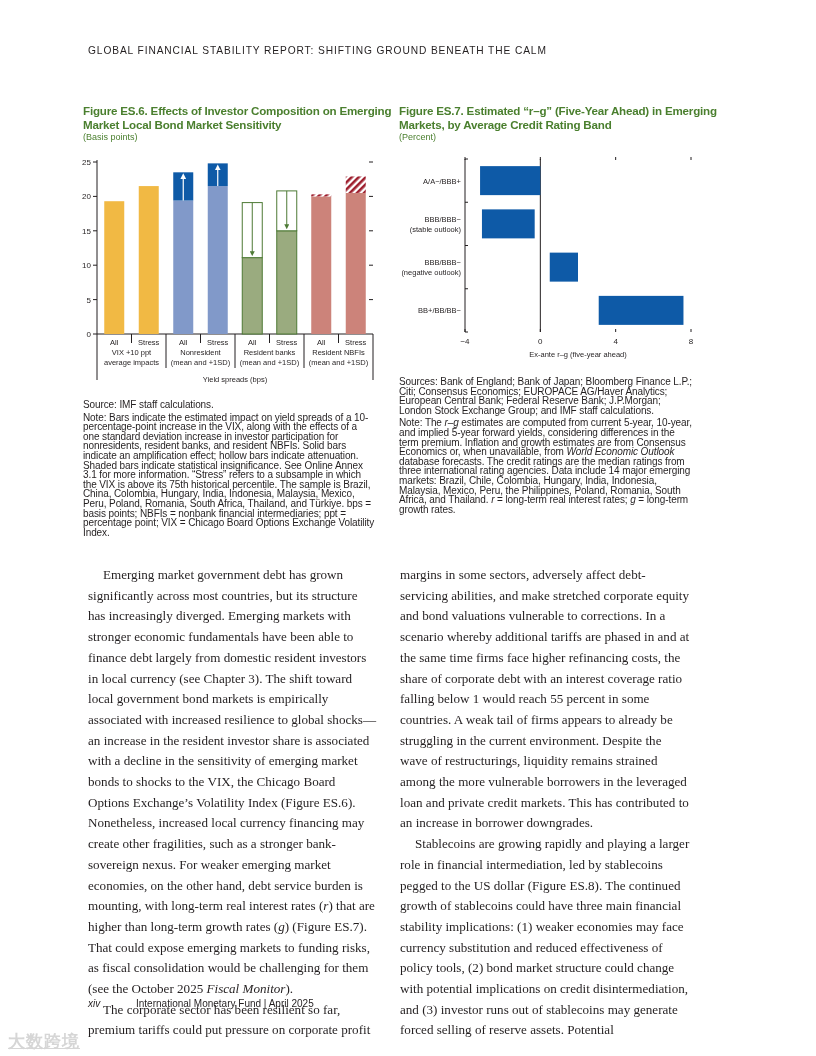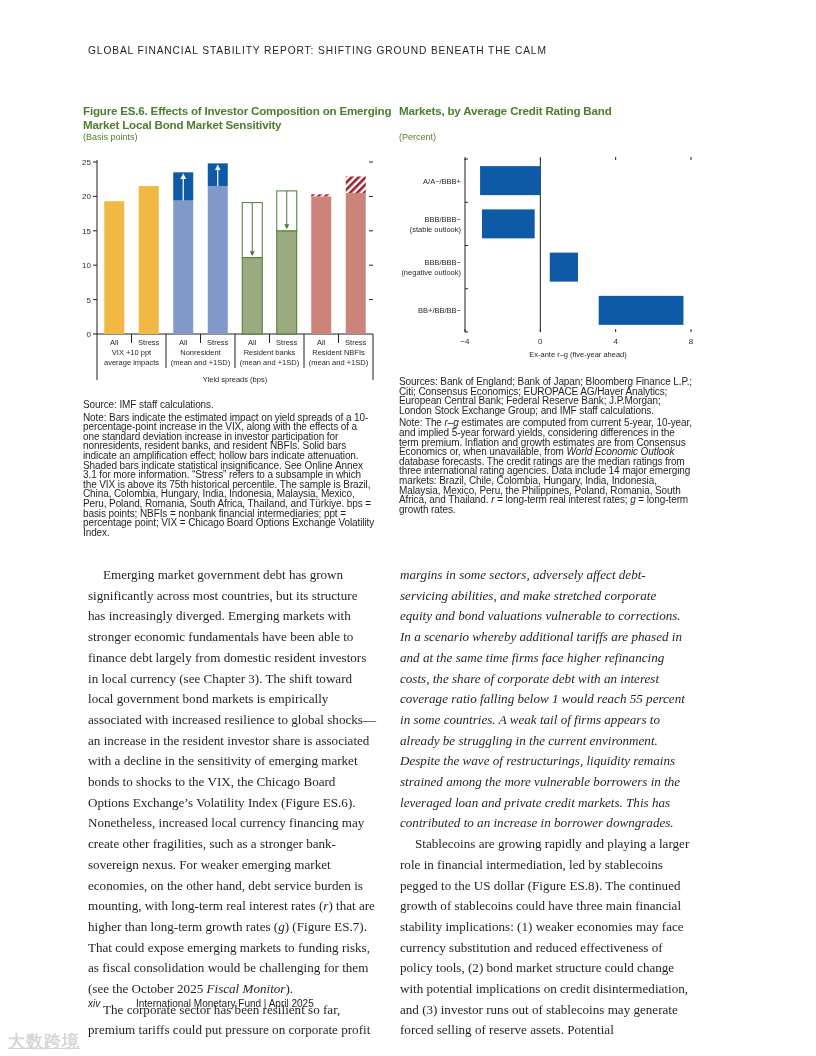--- a/index.html
+++ b/index.html
@@ -7,21 +7,21 @@
   .sans { font-family: "Liberation Sans", "DejaVu Sans", sans-serif; }
   .serif { font-family: "Liberation Serif", "DejaVu Serif", serif; }
   #running-head { position:absolute; left:88px; top:45px; font-size:10.2px; letter-spacing:0.9px; color:#231f20; }
   .fig-title { position:absolute; font-weight:bold; color:#4a7f2e; font-size:11.6px; line-height:14px; letter-spacing:-0.2px; }
   .fig-sub { position:absolute; color:#4a7f2e; font-size:9px;text-align:right; }
   .fig-notes { position:absolute; font-size:10px; line-height:9.6px; color:#231f20; letter-spacing:-0.1px; }
   .fig-notes p { margin:0 0 3px 0; }
   svg text { font-family: "Liberation Sans", "DejaVu Sans", sans-serif; fill:#231f20; }
   .body-col { position:absolute; top:565px; width:290px; font-size:13.1px; line-height:20.7px; text-align:left; }
   .body-col p { margin:0; text-indent:15px; }
-  .body-col p.noindent { text-indent:0;font-style:italic; }
+  .body-col p.noindent { text-indent:0; }
   #footer { position:absolute; left:88px; top:998px; font-size:10px; }
   #footer .page { font-style:italic; display:inline-block; width:48px; }
   #watermark { position:absolute; left:8px; top:1030px; font-size:17px; color:#d6d6d6; font-weight:bold; letter-spacing:1px;text-decoration:underline; }
 </style>
 </head>
 <body>
 
 <div id="running-head" class="sans">GLOBAL FINANCIAL STABILITY REPORT: SHIFTING GROUND BENEATH THE CALM</div>
 
 <div class="fig-title sans" style="left:83px; top:104px;">
@@ -108,20 +108,21 @@
       <text x="155" y="232" font-size="7.5" text-anchor="middle">Yield spreads (bps)</text>
     </g>
 </svg>
 
 <div class="fig-notes sans" style="left:83px; top:400px; width:292px;">
   <p>Source: IMF staff calculations.</p>
   <p>Note: Bars indicate the estimated impact on yield spreads of a 10-percentage-point increase in the VIX, along with the effects of a one standard deviation increase in investor participation for nonresidents, resident banks, and resident NBFIs. Solid bars indicate an amplification effect; hollow bars indicate attenuation. Shaded bars indicate statistical insignificance. See Online Annex 3.1 for more information. “Stress” refers to a subsample in which the VIX is above its 75th historical percentile. The sample is Brazil, China, Colombia, Hungary, India, Indonesia, Malaysia, Mexico, Peru, Poland, Romania, South Africa, Thailand, and Türkiye. bps = basis points; NBFIs = nonbank financial intermediaries; ppt = percentage point; VIX = Chicago Board Options Exchange Volatility Index.</p>
 </div>
 
 <div class="fig-title sans" style="left:399px; top:104px;">
+  <div>Figure ES.7. Estimated “r–g” (Five-Year Ahead) in Emerging</div>
   <div>Markets, by Average Credit Rating Band</div>
 </div>
 <div class="fig-sub sans" style="left:399px; top:132px;">(Percent)</div>
 
 <svg id="chart-es7" width="310" height="215" style="position:absolute; left:395px; top:150px;">
   <g id="es7-marks">
       <line x1="70" y1="9" x2="70" y2="182" stroke="#231f20"></line>
       <line x1="145.33333333333331" y1="9" x2="145.33333333333331" y2="182" stroke="#231f20"></line>
       <line x1="70" y1="9" x2="73" y2="9" stroke="#231f20"></line>
       <line x1="70" y1="52.25" x2="73" y2="52.25" stroke="#231f20"></line>

